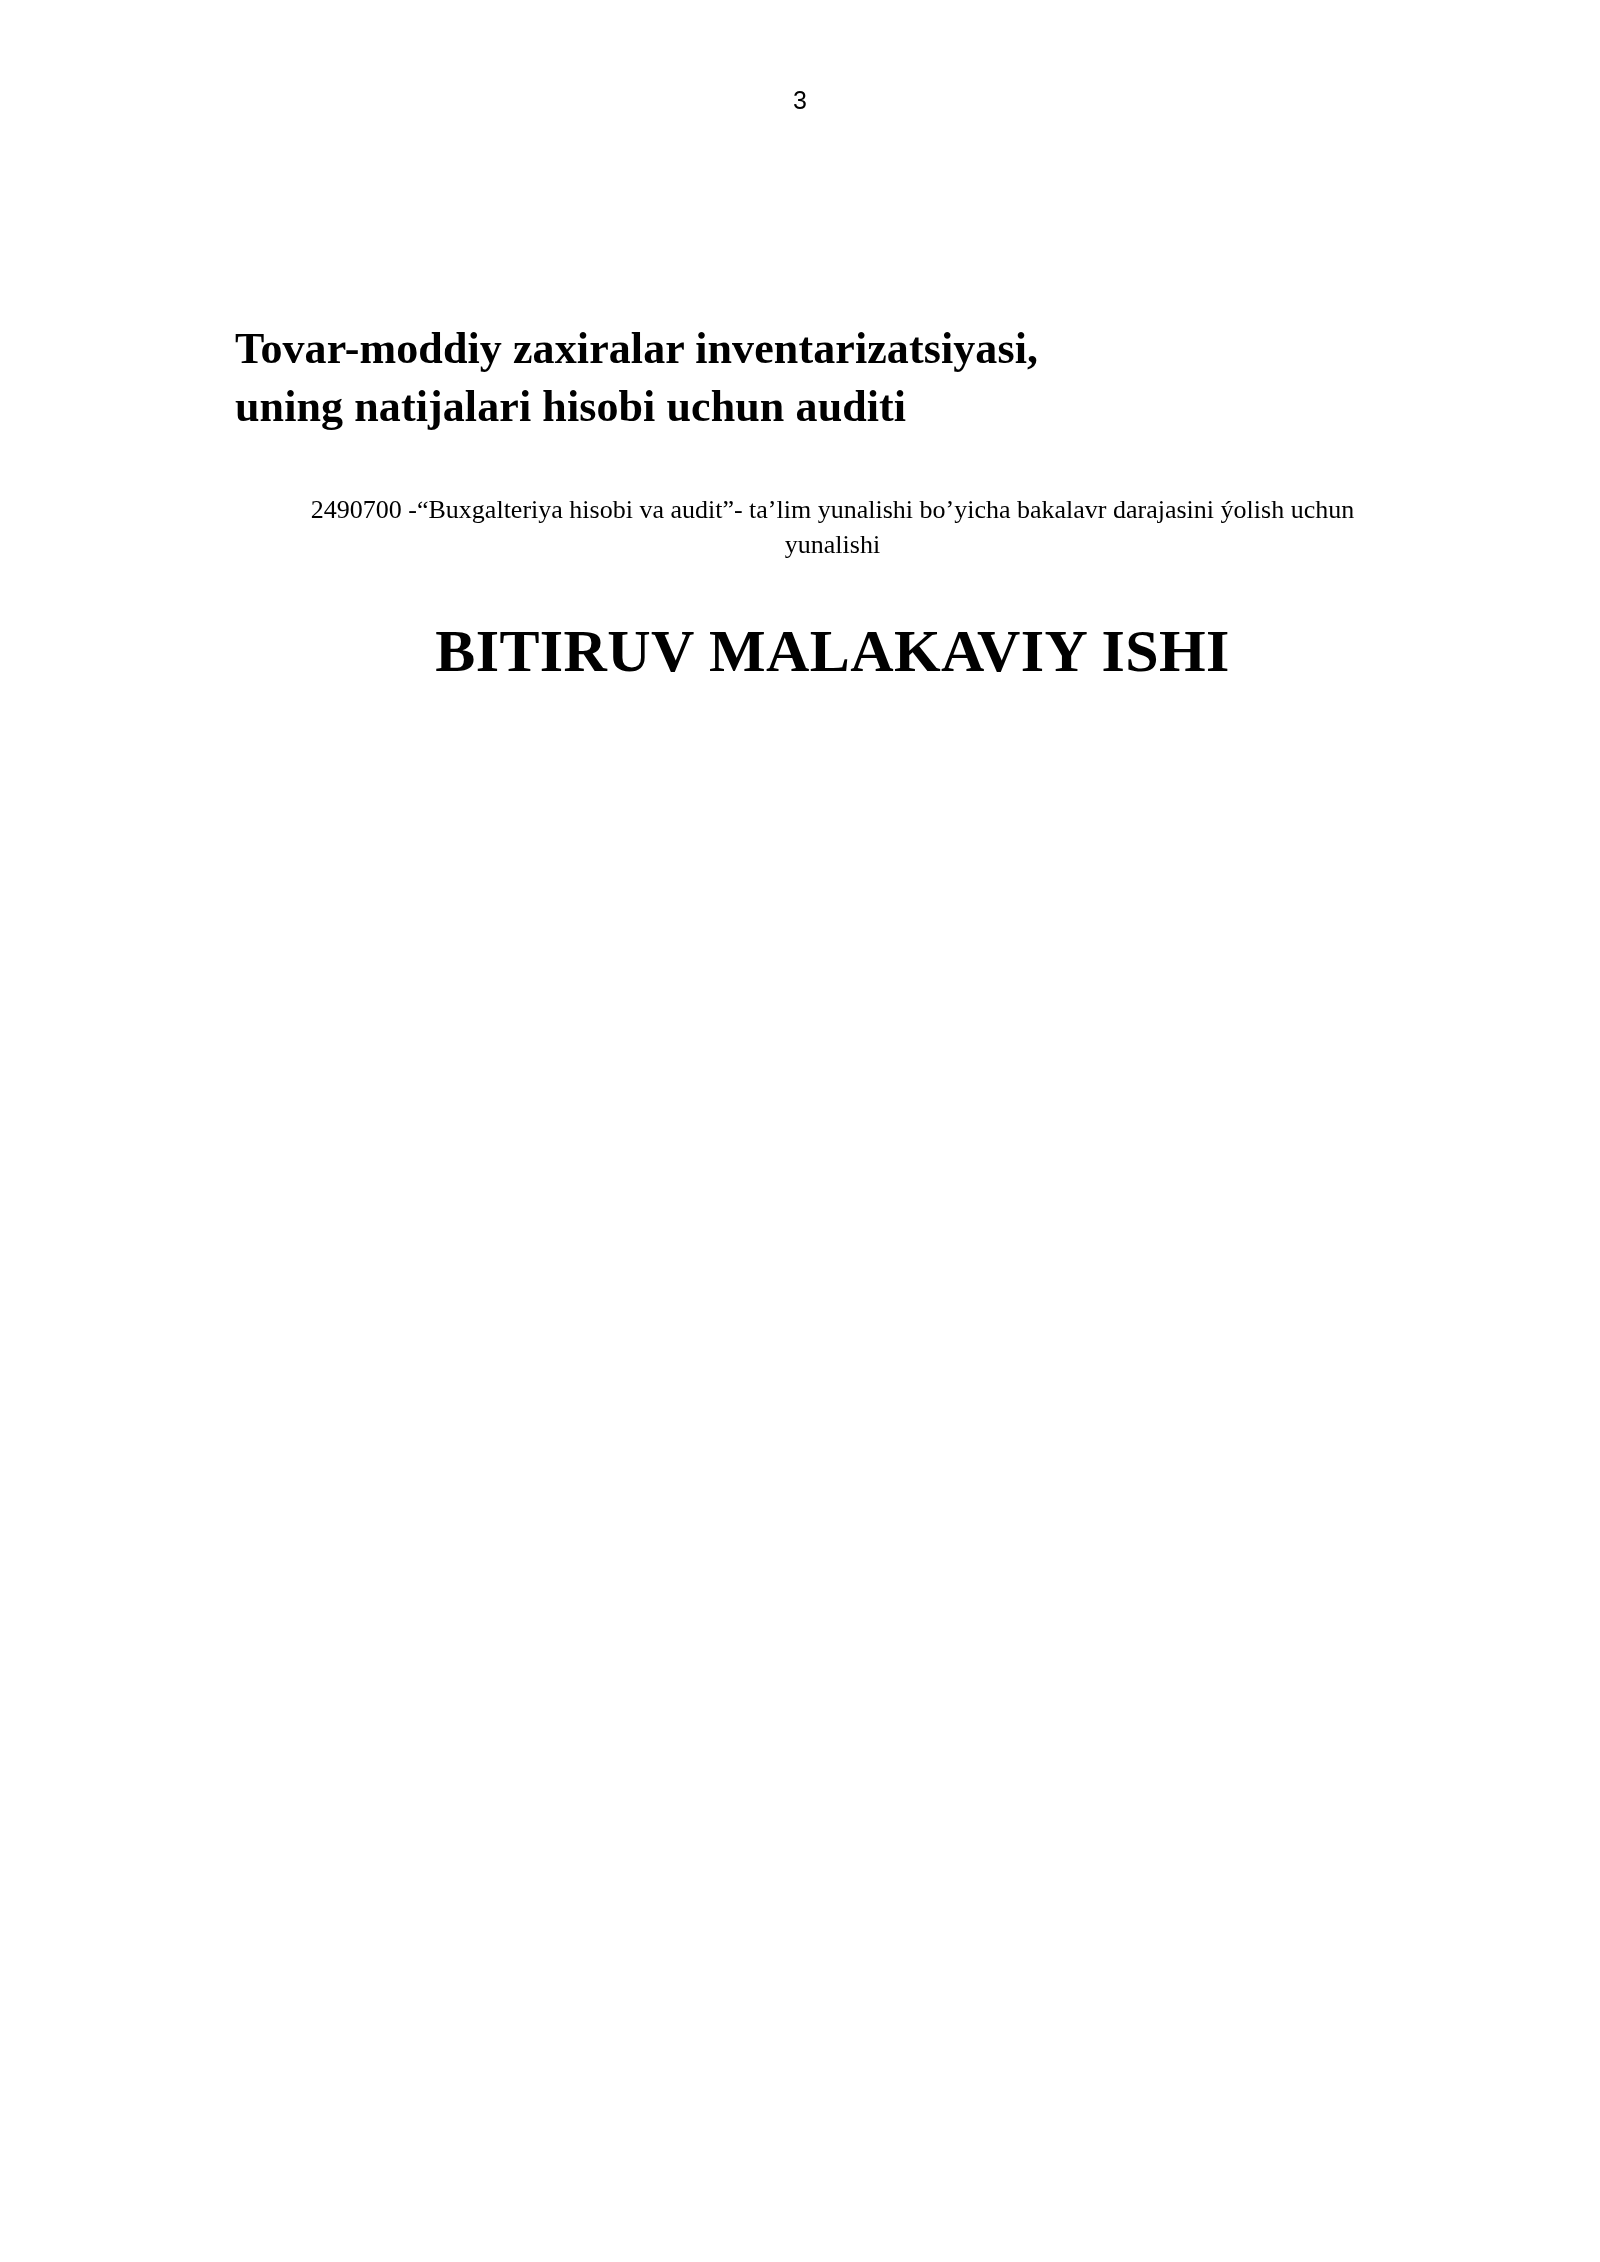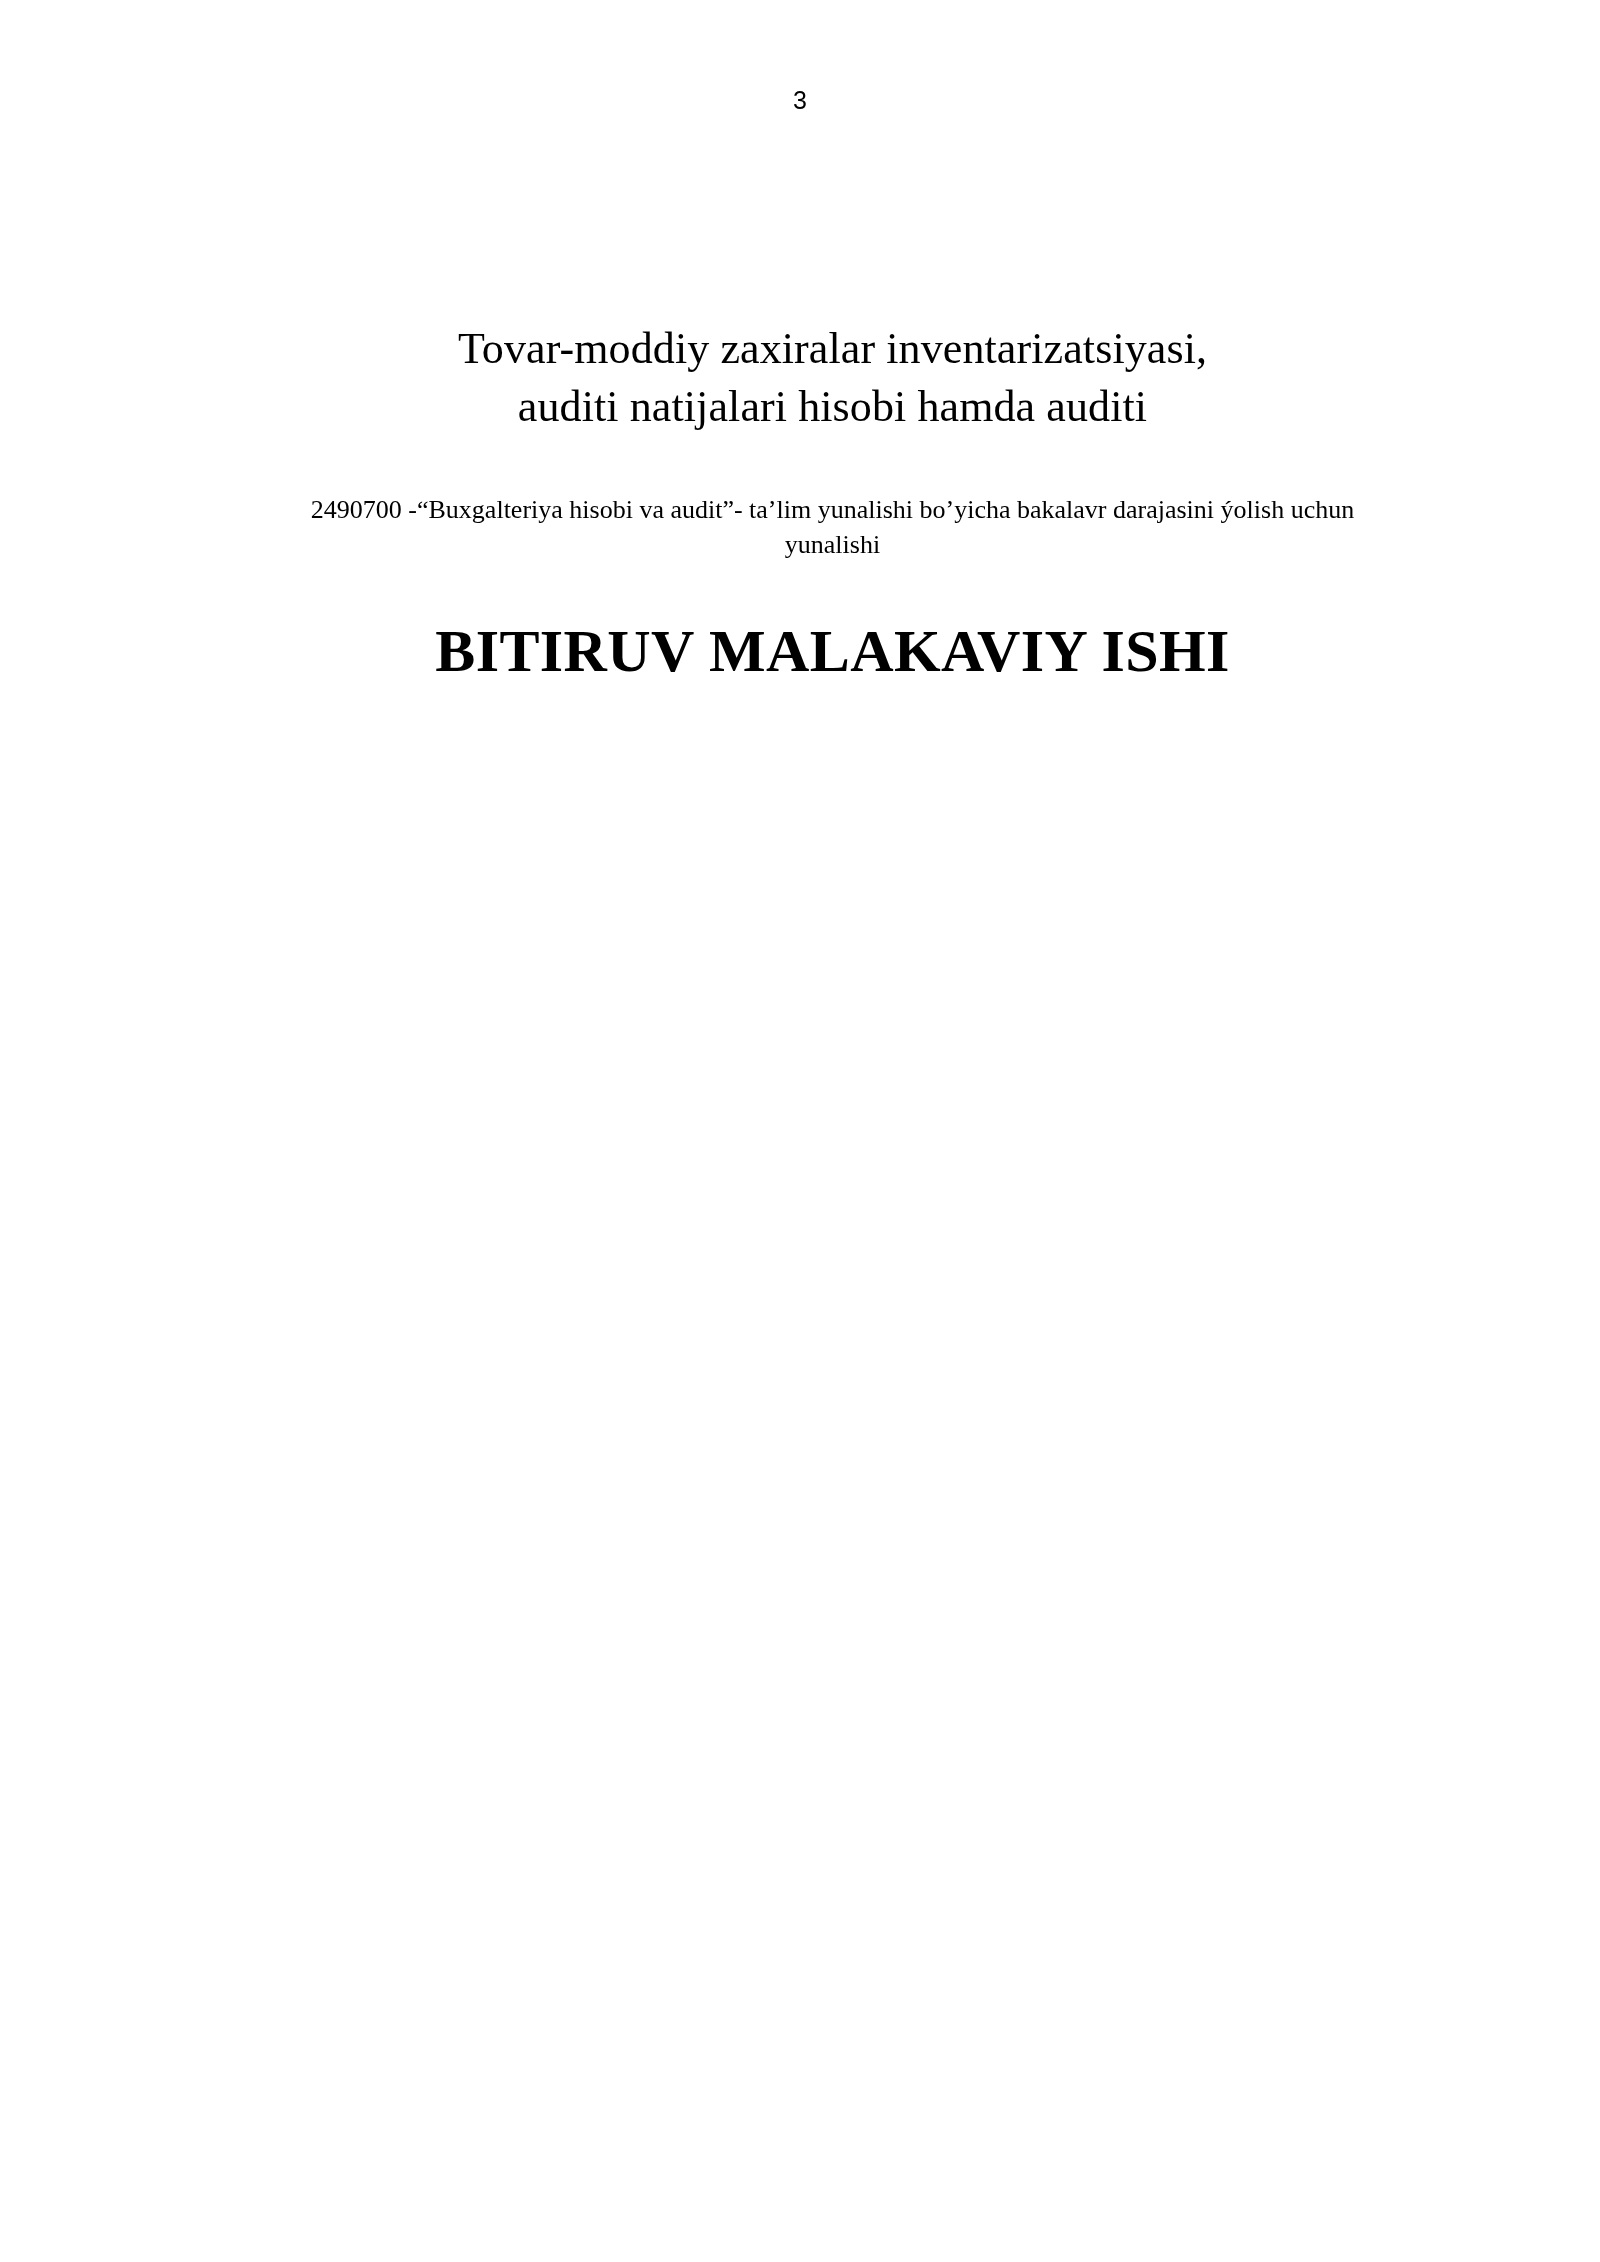--- a/index.html
+++ b/index.html
@@ -33,23 +33,23 @@
     color: #000000;
   }
   .content {
     position: absolute;
     top: 320px;
     left: 235px;
     width: 1195px;
   }
   .doc-title {
     font-size: 44px;
-    font-weight: normal;
+    font-weight: bold;
     line-height: 1.32;
-    text-align: center;
+    text-align: left;
     margin: 0;
     letter-spacing: 0.1px;
   }
   .doc-title .line {
     display: block;
     white-space: nowrap;
   }
   .subtitle {
     margin: 0;
     padding-top: 56px;
@@ -74,21 +74,21 @@
 <body>
 
 <div class="page">
 
   <div class="page-number">3</div>
 
   <div class="content">
 
     <h1 class="doc-title">
       <span class="line">Tovar-moddiy zaxiralar inventarizatsiyasi,</span>
-      <span class="line">auditi natijalari hisobi hamda auditi</span>
+      <span class="line">uning natijalari hisobi uchun auditi</span>
     </h1>
 
     <p class="subtitle">
       <span class="line">2490700 -“Buxgalteriya hisobi va audit”- ta’lim yunalishi  bo’yicha bakalavr darajasini ýolish uchun</span>
       <span class="line">yunalishi</span>
     </p>
 
     <h2 class="main-heading">BITIRUV MALAKAVIY ISHI</h2>
 
   </div>

